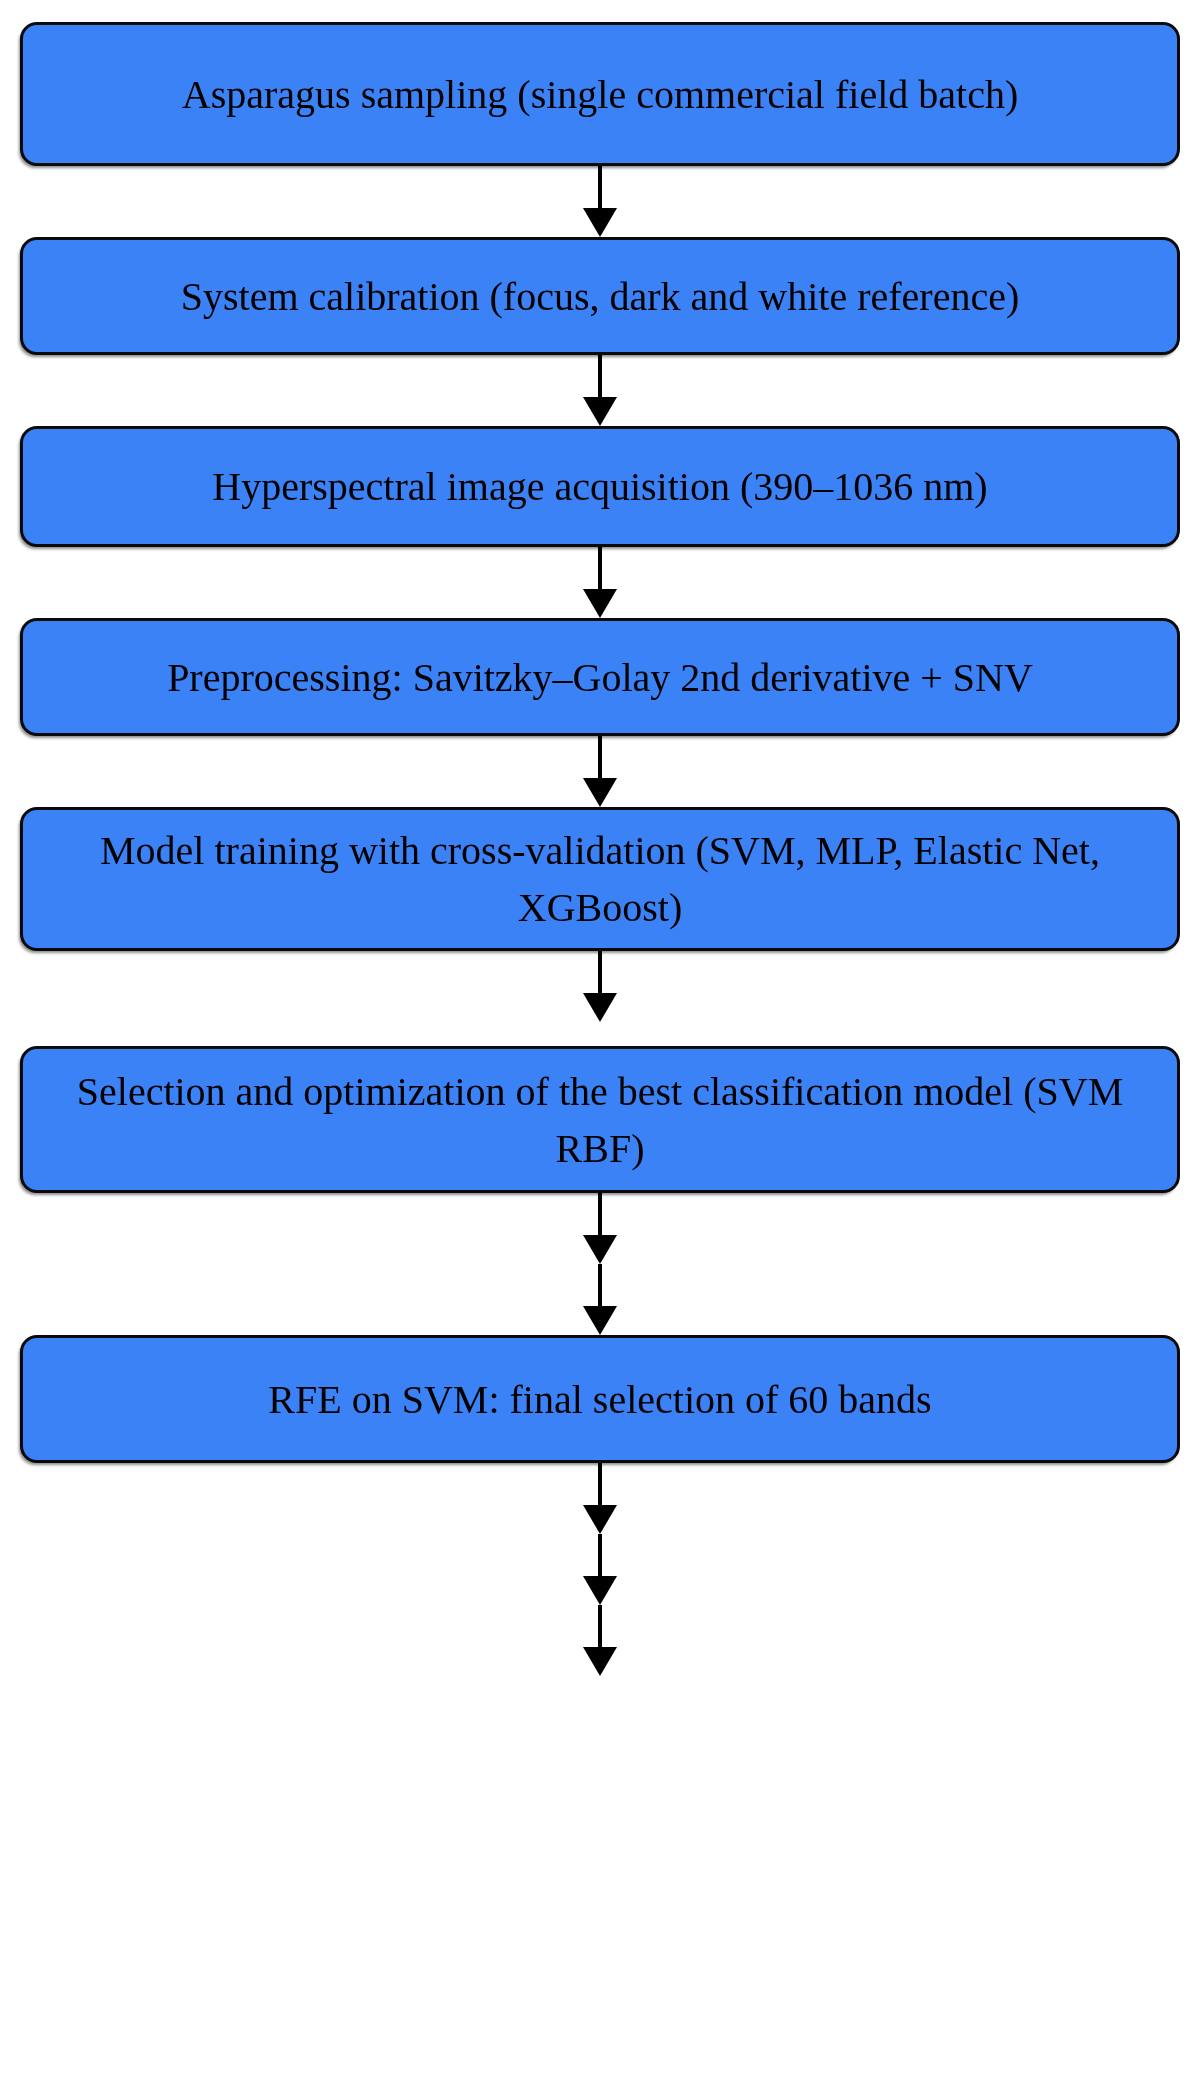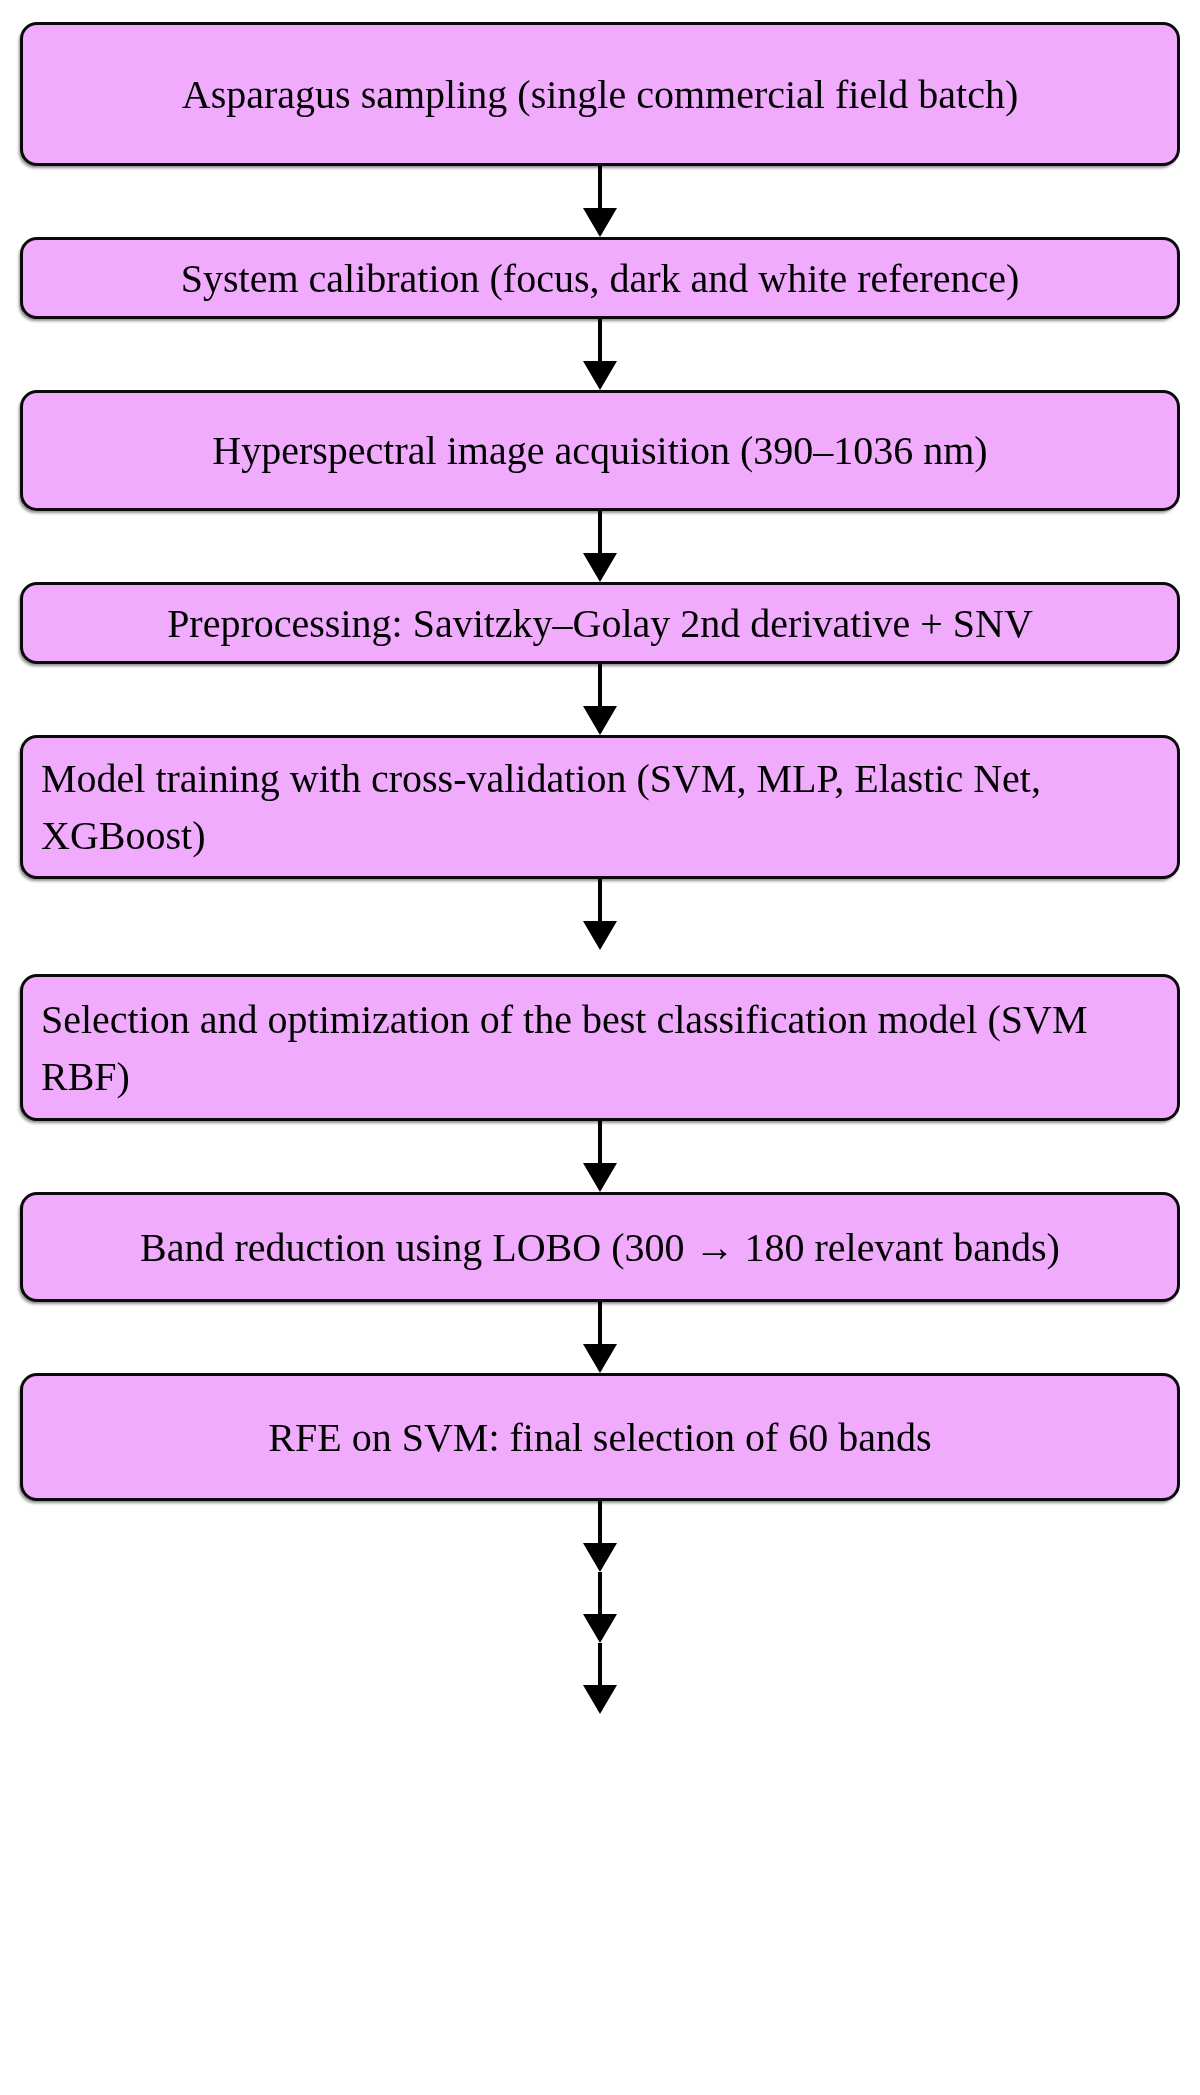--- a/index.html
+++ b/index.html
@@ -19,25 +19,26 @@
     width: 1200px;
     padding: 22px 20px 0 20px;
     display: flex;
     flex-direction: column;
     align-items: stretch;
   }
   .box {
     box-sizing: border-box;
     border: 3.5px solid #0a0a0a;
     border-radius: 17px;
-    background: #f0abfc;
+    background: #3b82f6;
     box-shadow: -2px 3px 3px -1px rgba(0,0,0,0.45);
     display: flex;
     align-items: center;
     justify-content: center;
+    text-align: center;
     padding: 12px 18px;
   }
   .box .label {
     font-size: 40px;
     line-height: 57px;
     color: #000000;
   }
   .arrow {
     height: 71px;
     display: flex;
@@ -56,21 +57,21 @@
     border-left: 17px solid transparent;
     border-right: 17px solid transparent;
     border-top: 29px solid #000000;
     margin-top: -1px;
   }
   .h144 { height: 144px; }
   .h145 { height: 121px; }
   .h147 { height: 147px; margin-top: 24px; }
   .h110 { height: 110px; }
   .h108 { height: 128px; }
-  .h106 { height: 82px; }
+  .h106 { height: 118px; }
 </style>
 </head>
 <body>
 
 <div class="flow">
 
   <div class="box h144">
     <span class="label">Asparagus sampling (single commercial field batch)</span>
   </div>
 
@@ -117,23 +118,20 @@
 
   <div class="box h147">
     <span class="label">Selection and optimization of the best classification model (SVM RBF)</span>
   </div>
 
   <div class="arrow">
     <div class="shaft"></div>
     <div class="head"></div>
   </div>
 
-  <div class="box h110">
-    <span class="label">Band reduction using LOBO (300 → 180 relevant bands)</span>
-  </div>
 
   <div class="arrow">
     <div class="shaft"></div>
     <div class="head"></div>
   </div>
 
   <div class="box h108">
     <span class="label">RFE on SVM: final selection of 60 bands</span>
   </div>
 

